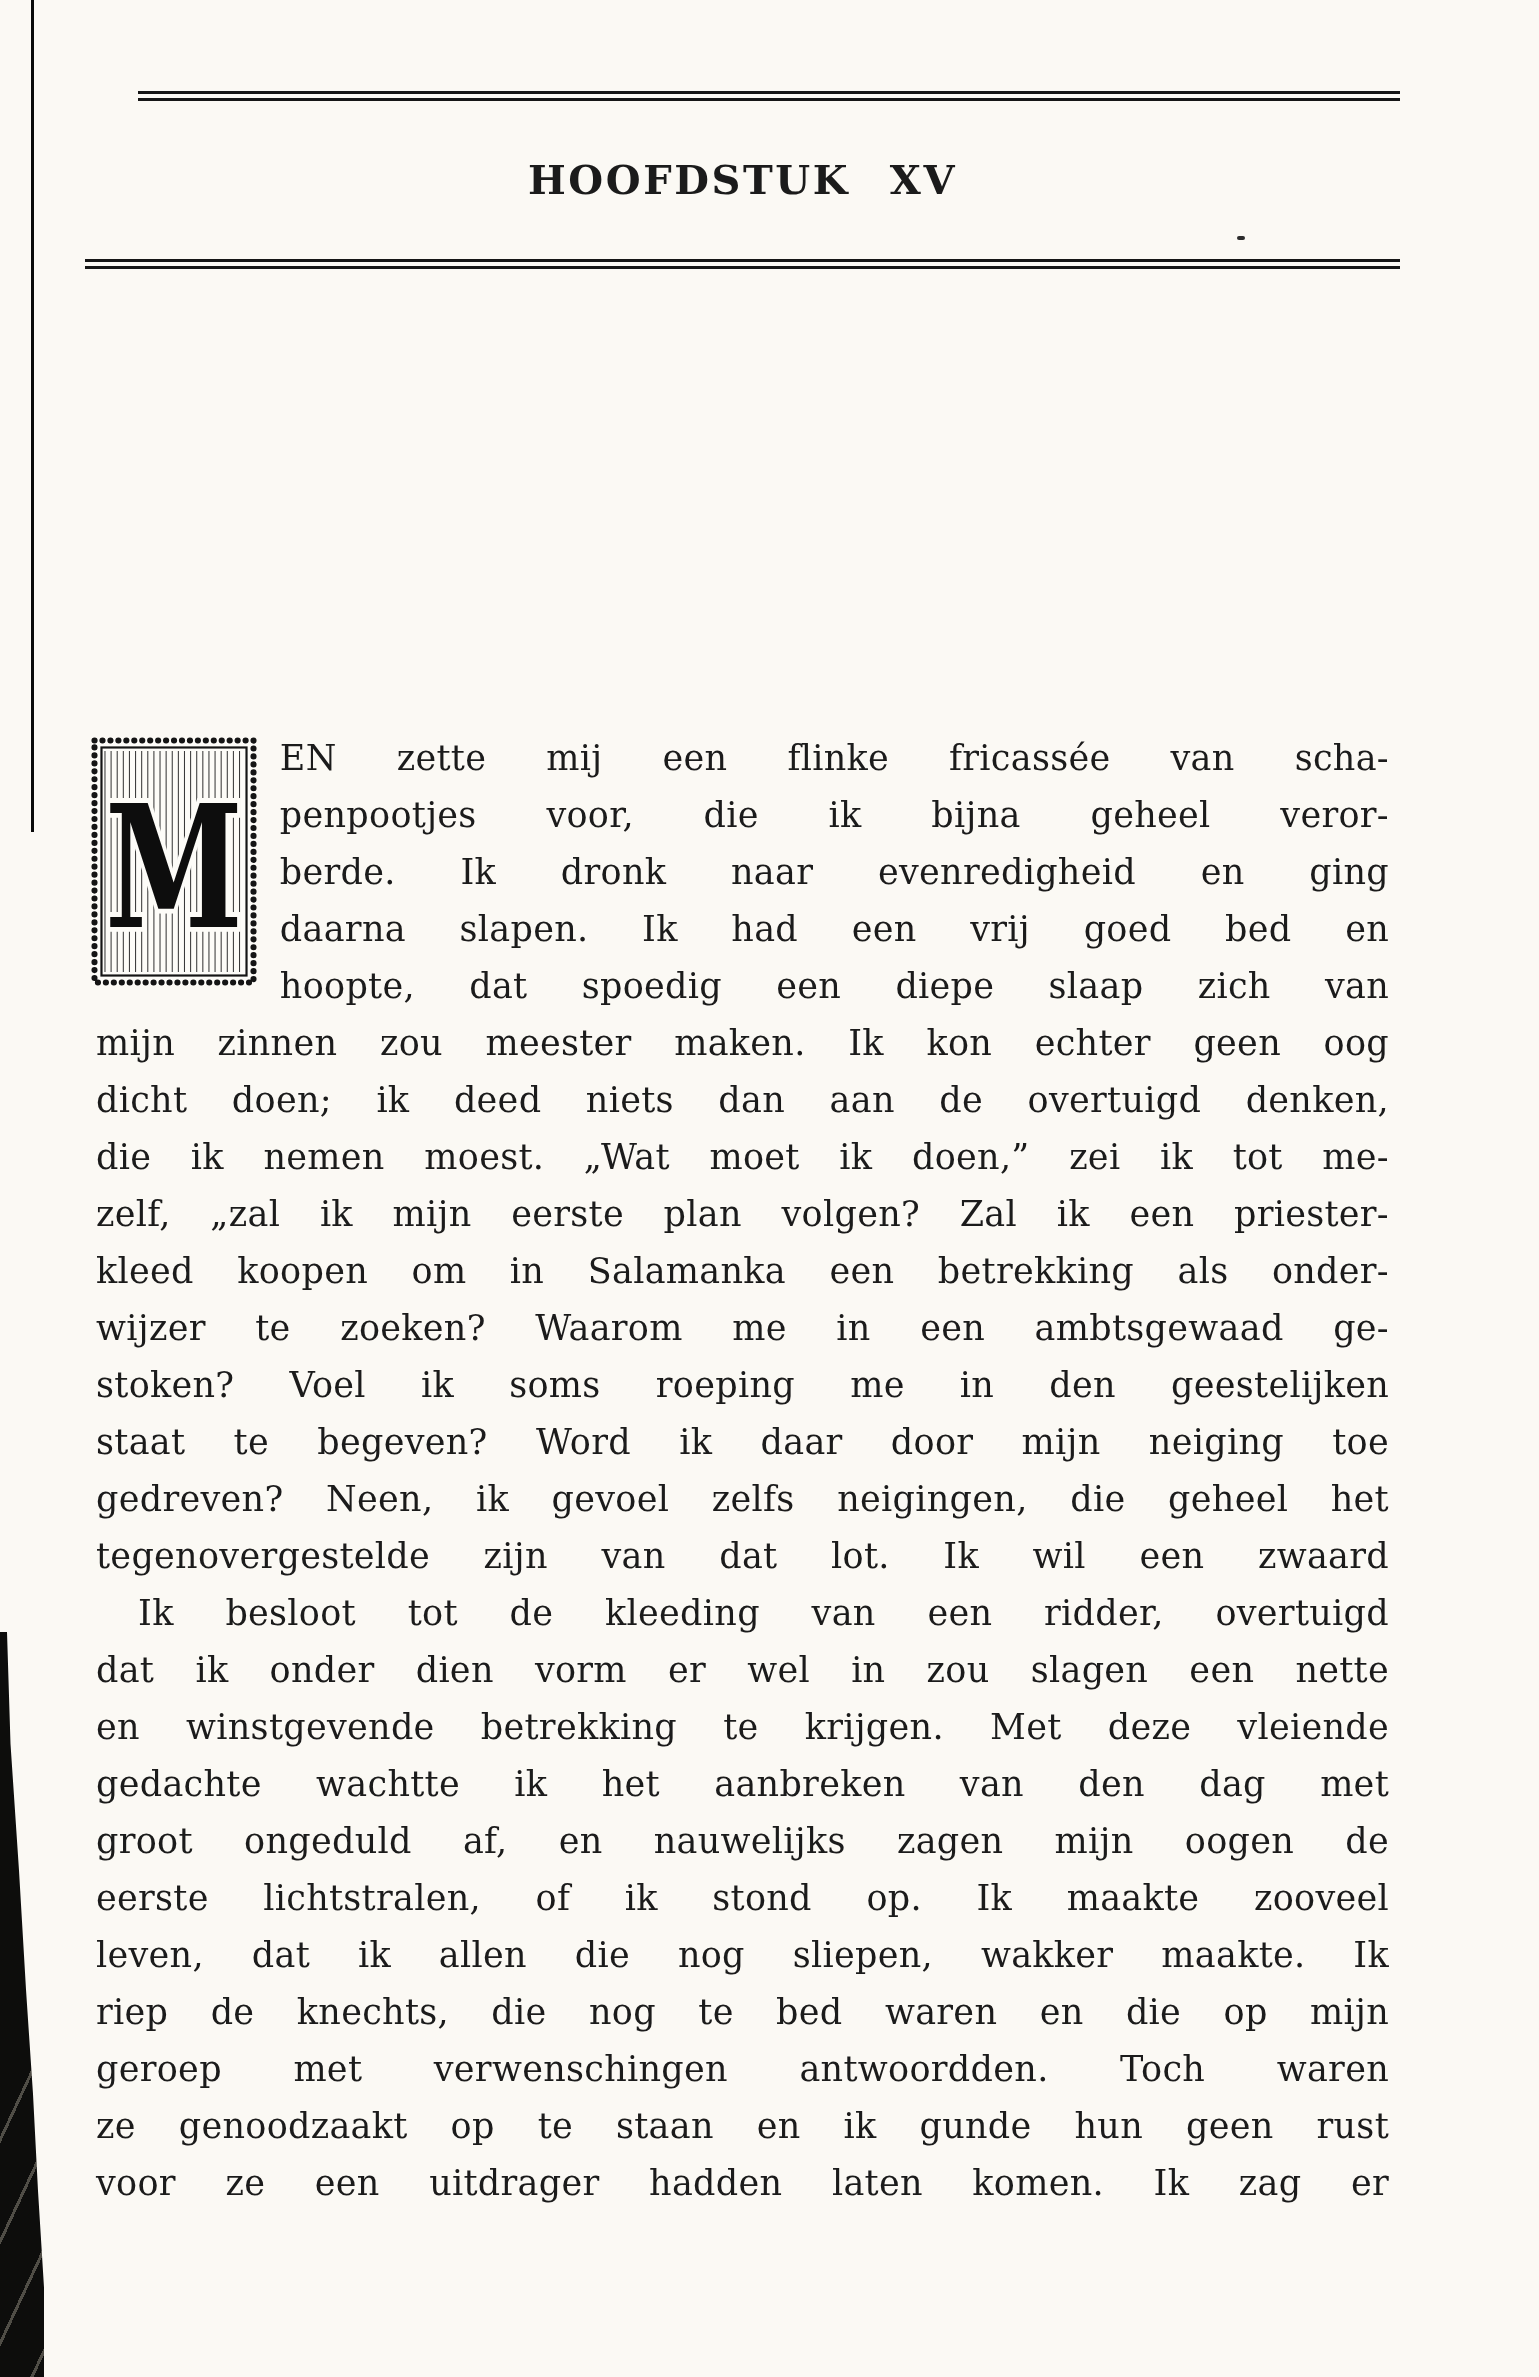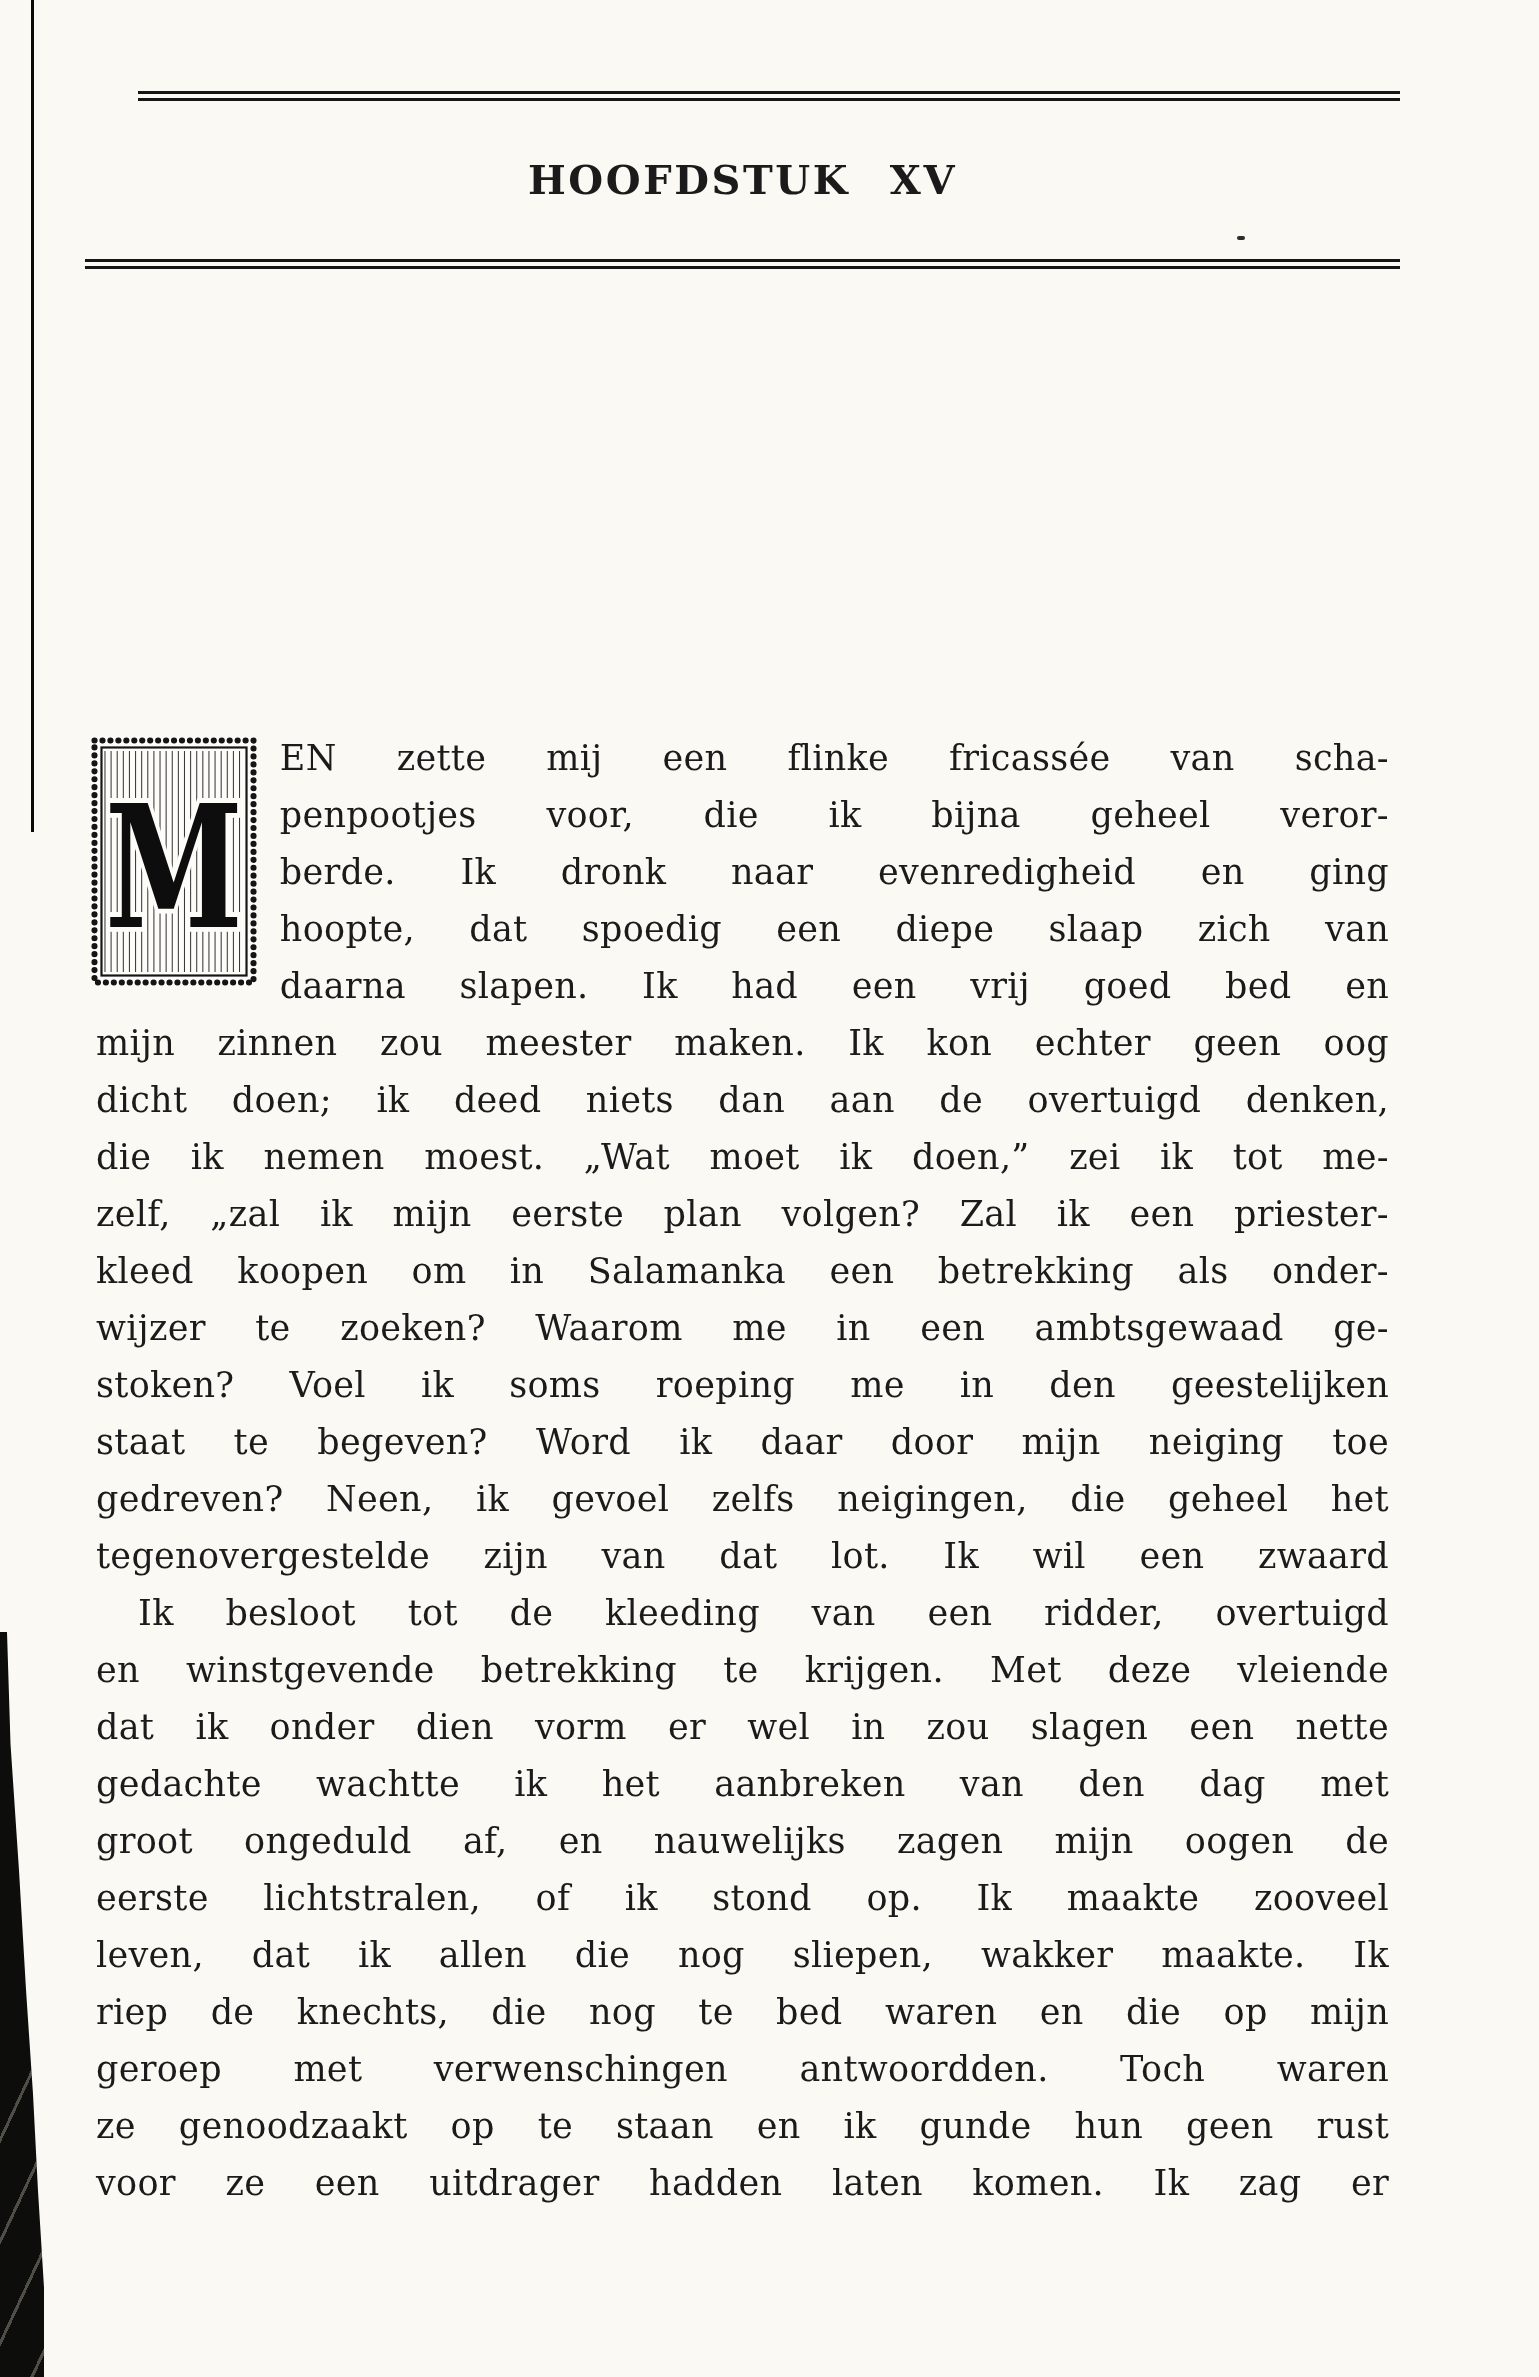--- a/index.html
+++ b/index.html
@@ -104,39 +104,39 @@
         <rect x="12" y="12" width="166" height="261" fill="none" stroke="#151515" stroke-width="2.5"></rect>
         <path stroke="#3a3a3a" stroke-width="1.2" fill="none" d="M16 16V269M23 16V269M30 16V269M37 16V269M44 16V269M51 16V269M58 16V269M65 16V269M72 16V269M79 16V269M86 16V269M93 16V269M100 16V269M107 16V269M114 16V269M121 16V269M128 16V269M135 16V269M142 16V269M149 16V269M156 16V269M163 16V269M170 16V269"></path>
         <text x="95" y="218" text-anchor="middle" font-size="195" font-weight="bold" font-family="DejaVu Serif, Liberation Serif, serif" textLength="158" lengthAdjust="spacingAndGlyphs" fill="#0d0d0d" stroke="#fdfcf8" stroke-width="11" paint-order="stroke">M</text>
       </svg>
     </div>
 
     <div class="para para1">
         <div class="line">EN zette mij een flinke fricassée van scha-</div>
         <div class="line">penpootjes voor, die ik bijna geheel veror-</div>
         <div class="line">berde. Ik dronk naar evenredigheid en ging</div>
+        <div class="line">daarna slapen. Ik had een vrij goed bed en</div>
         <div class="line">hoopte, dat spoedig een diepe slaap zich van</div>
-        <div class="line">daarna slapen. Ik had een vrij goed bed en</div>
         <div class="line">mijn zinnen zou meester maken. Ik kon echter geen oog</div>
         <div class="line">dicht doen; ik deed niets dan aan de overtuigd denken,</div>
         <div class="line">die ik nemen moest. „Wat moet ik doen,” zei ik tot me-</div>
         <div class="line">zelf, „zal ik mijn eerste plan volgen? Zal ik een priester-</div>
         <div class="line">kleed koopen om in Salamanka een betrekking als onder-</div>
         <div class="line">wijzer te zoeken? Waarom me in een ambtsgewaad ge-</div>
         <div class="line">stoken? Voel ik soms roeping me in den geestelijken</div>
         <div class="line">staat te begeven? Word ik daar door mijn neiging toe</div>
         <div class="line">gedreven? Neen, ik gevoel zelfs neigingen, die geheel het</div>
         <div class="line">tegenovergestelde zijn van dat lot. Ik wil een zwaard</div>
       </div>
 
 
     <div class="para para2">
         <div class="line">Ik besloot tot de kleeding van een ridder, overtuigd</div>
+        <div class="line">dat ik onder dien vorm er wel in zou slagen een nette</div>
         <div class="line">en winstgevende betrekking te krijgen. Met deze vleiende</div>
-        <div class="line">dat ik onder dien vorm er wel in zou slagen een nette</div>
         <div class="line">gedachte wachtte ik het aanbreken van den dag met</div>
         <div class="line">groot ongeduld af, en nauwelijks zagen mijn oogen de</div>
         <div class="line">eerste lichtstralen, of ik stond op. Ik maakte zooveel</div>
         <div class="line">leven, dat ik allen die nog sliepen, wakker maakte. Ik</div>
         <div class="line">riep de knechts, die nog te bed waren en die op mijn</div>
         <div class="line">geroep met verwenschingen antwoordden. Toch waren</div>
         <div class="line">ze genoodzaakt op te staan en ik gunde hun geen rust</div>
         <div class="line">voor ze een uitdrager hadden laten komen. Ik zag er</div>
       </div>
 

